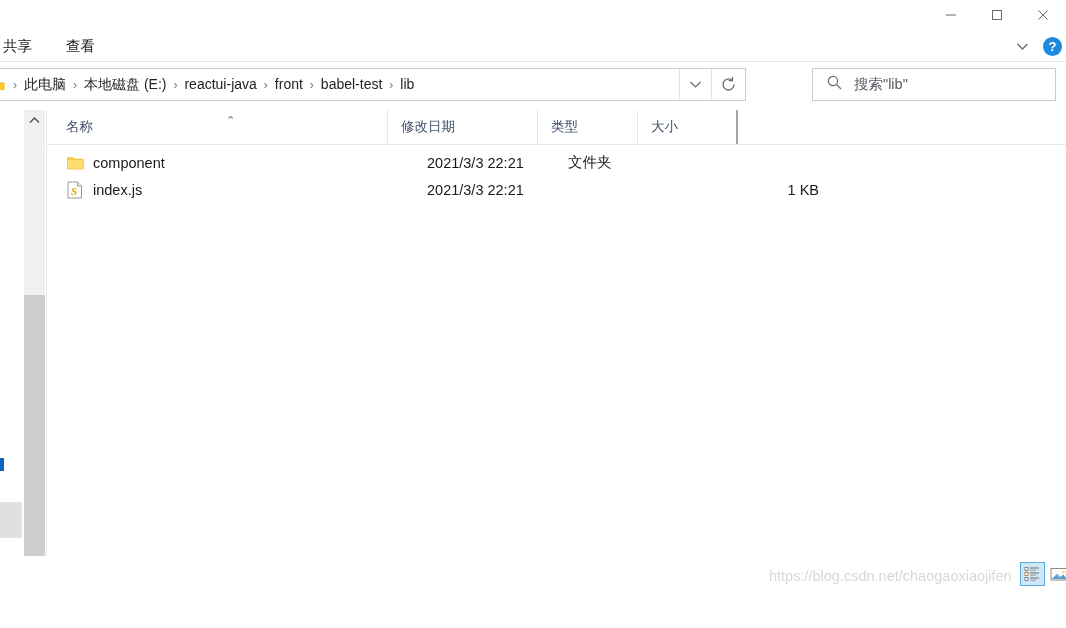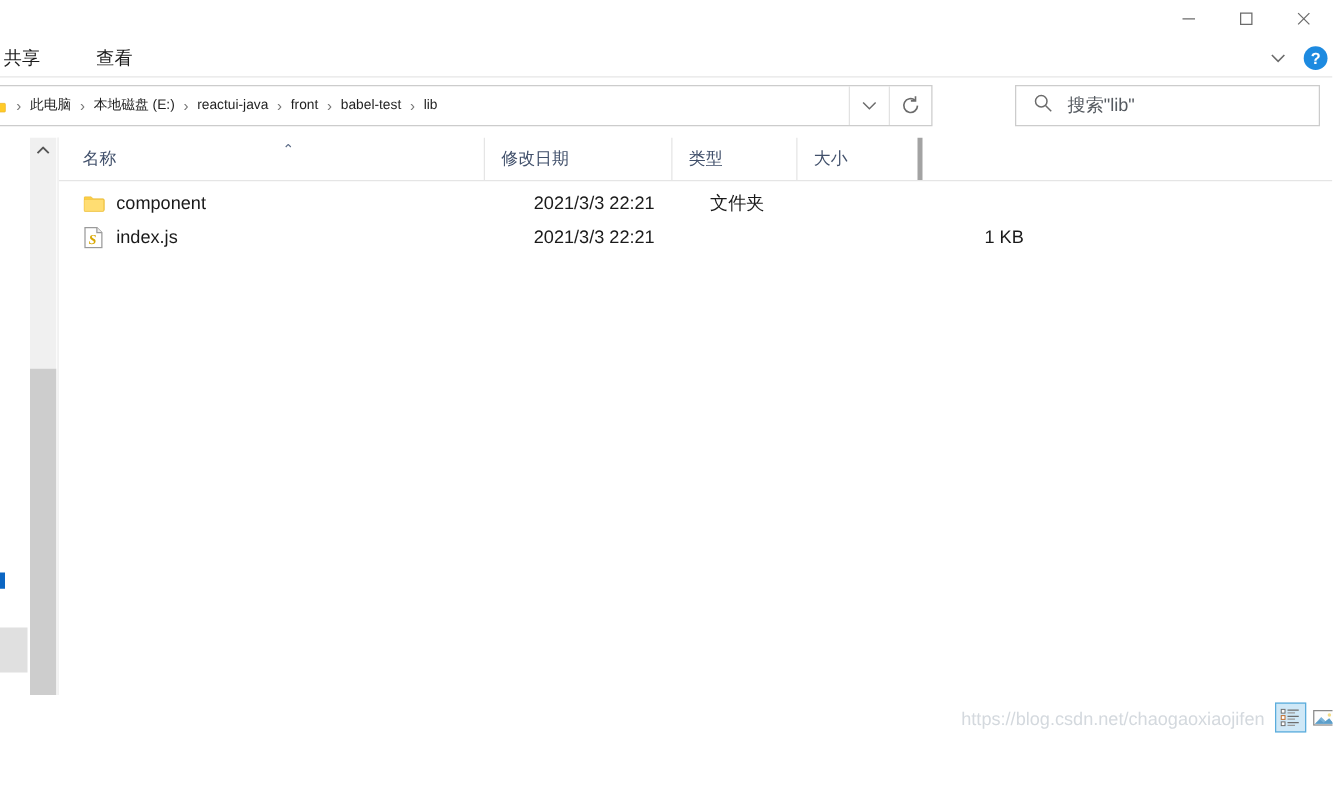--- a/index.html
+++ b/index.html
@@ -58,21 +58,21 @@
     top: 0;
     height: 32px;
     display: flex;
     align-items: center;
     font-size: 14.5px;
     color: #1a1a1a;
     cursor: default;
     white-space: nowrap;
   }
   #tab-share  { left: 3px;  }
-  #tab-view   { left: 77px; font-family: Liberation Mono, monospace; }
+  #tab-view   { left: 66px; font-family: Liberation Mono, monospace; }
 
   .ribbon-right {
     position: absolute;
     top: 0; right: 4px;
     height: 32px;
     display: flex;
     align-items: center;
     gap: 8px;
   }
   .ribbon-collapse {
@@ -130,21 +130,21 @@
   }
   .breadcrumb {
     display: flex;
     align-items: center;
     flex: 1;
     overflow: hidden;
     height: 100%;
     padding-left: 2px;
   }
   .crumb {
-    font-size: 11px;
+    font-size: 14px;
     color: #1f1f1f;
     padding: 3px 5px;
     white-space: nowrap;
     cursor: default;
     line-height: 1.1;
   }
   .crumb-sep {
     color: #777777;
     font-size: 12px;
     padding: 0 2px;
@@ -283,21 +283,21 @@
     font-size: 13.5px;
     color: #41506b;
     cursor: default;
     padding-left: 13px;
     border-right: 1px solid #e5e5e5;
     white-space: nowrap;
   }
   #col-name { left: 6px;   width: 335px; }
   #col-date { left: 341px; width: 150px; }
   #col-type { left: 491px; width: 100px; }
-  #col-size { left: 591px; width: 100px; border-right: 4px solid #a3a3a3; }
+  #col-size { left: 591px; width: 100px; border-right: 2px solid #a3a3a3; }
 
   .sort-caret {
     position: absolute;
     left: 173px;
     top: 5px;
     font-size: 11px;
     color: #5a6a86;
     line-height: 1;
   }
 

